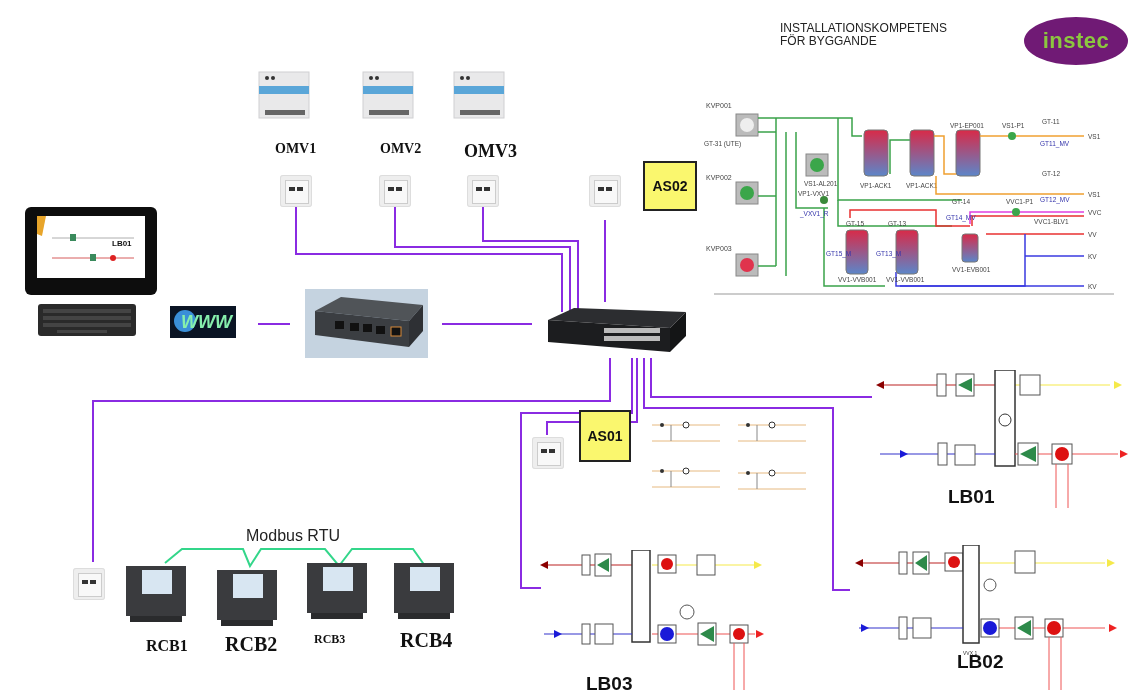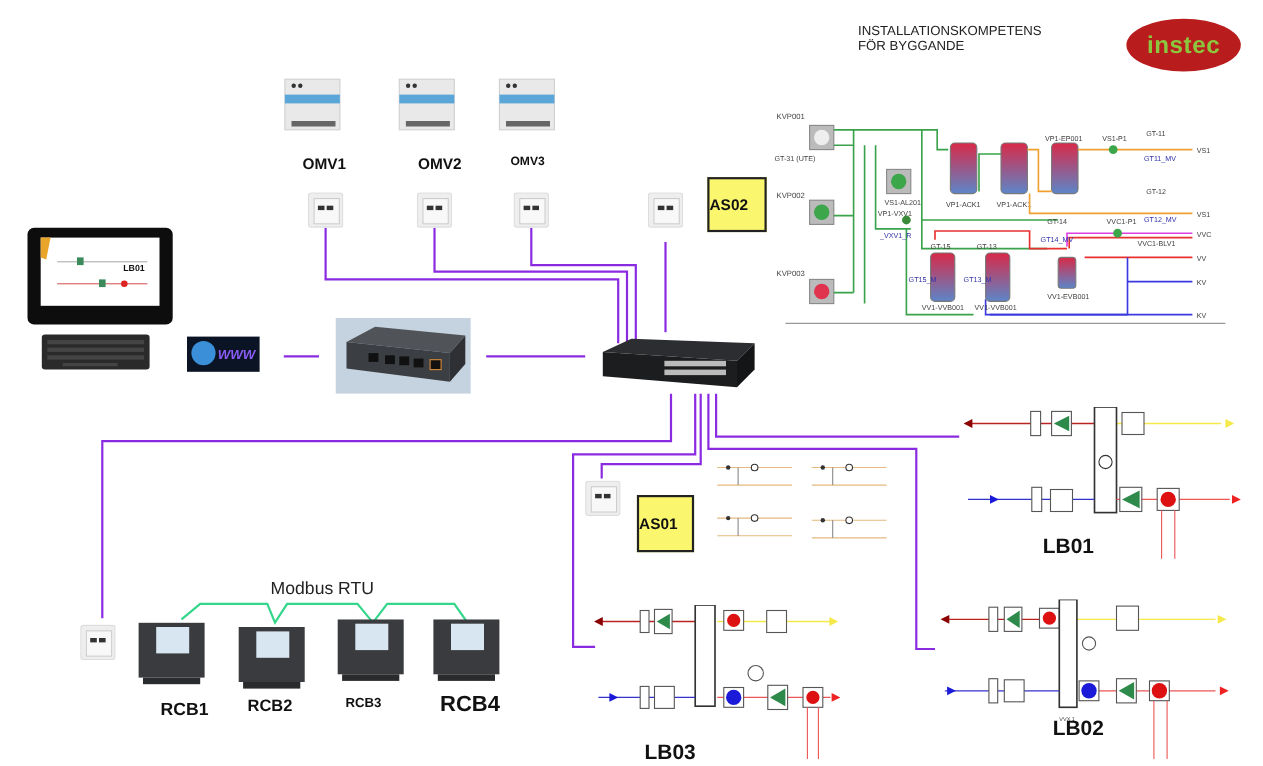--- a/index.html
+++ b/index.html
@@ -1,22 +1,22 @@
 <!DOCTYPE html>
 <html><head>
 <meta charset="utf-8">
 <style>
   html, body { margin: 0; padding: 0; background: #ffffff; }
   body { width: 1148px; height: 696px; position: relative; overflow: hidden; font-family: "Liberation Sans", sans-serif; }
   .abs { position: absolute; }
-  .lbl { font-family: Liberation Sans, sans-serif; font-weight: bold; color: #111; position: absolute; }
+  .lbl { font-family: Liberation Serif, serif; font-weight: bold; color: #111; position: absolute; }
   .brand-text { position:absolute; left:780px; top:22px; width:200px; font-weight:normal; font-size:12px; line-height:13px; color:#222; }
-  .logo { position:absolute; left:1024px; top:17px; width:104px; height:48px; border-radius:50%; background:#b91c1c; display:flex; align-items:center; justify-content:center; }
+  .logo { position:absolute; left:1024px; top:17px; width:104px; height:48px; border-radius:50%; background:#701a75; display:flex; align-items:center; justify-content:center; }
   .logo span { color:#8cc63f; font-weight:bold; font-size:22px; letter-spacing:0.5px; }
-  .as-box { position:absolute; background:#faf76e; border:2px solid #222; display:flex; align-items:center; font-weight:bold; font-size:14px; color:#111; }
+  .as-box { position:absolute; background:#faf76e; border:2px solid #222; display:flex; align-items:center; justify-content:center; font-weight:bold; font-size:14px; color:#111; }
   .socket { position:absolute; width:32px; height:32px; background:#eeeeee; border-radius:3px; box-shadow: inset 0 0 0 1px #ddd; }
   .socket .inner { position:absolute; left:5px; top:5px; width:22px; height:22px; background:#f8f8f8; border:1px solid #ccc; }
   .socket .port { position:absolute; top:12px; width:6px; height:4px; background:#333; }
   .omv { position:absolute; width:62px; height:60px; }
   .rcb { position:absolute; width:64px; height:58px; }
   svg text { font-family: "Liberation Sans", sans-serif; }
 </style>
 </head>
 <body>
 
@@ -74,21 +74,21 @@
   </svg>
   <svg class="omv" style="left:450px;top:66px" viewBox="0 0 62 60">
     <rect x="4" y="6" width="50" height="46" fill="#e9e9ea" stroke="#cfcfd2"></rect>
     <rect x="4" y="20" width="50" height="8" fill="#5aa6d8"></rect>
     <circle cx="12" cy="12" r="2" fill="#333"></circle>
       <circle cx="18" cy="12" r="2" fill="#333"></circle>
     <rect x="10" y="44" width="40" height="5" fill="#666"></rect>
   </svg>
   <div class="lbl" style="left:275px;top:141px;font-size:14px">OMV1</div>
   <div class="lbl" style="left:380px;top:141px;font-size:14px">OMV2</div>
-  <div class="lbl" style="left:464px;top:141px;font-size:11px">OMV3</div>
+  <div class="lbl" style="left:464px;top:141px;font-size:18px">OMV3</div>
 </div>
 
 <div class="socket" style="left:280px;top:175px">
     <div class="inner"></div>
     <div class="port" style="left:9px"></div>
     <div class="port" style="left:17px"></div>
   </div>
 <div class="socket" style="left:379px;top:175px">
     <div class="inner"></div>
     <div class="port" style="left:9px"></div>
@@ -111,21 +111,21 @@
   </div>
 <div class="socket" style="left:73px;top:568px">
     <div class="inner"></div>
     <div class="port" style="left:9px"></div>
     <div class="port" style="left:17px"></div>
   </div>
 
 <div class="as-box" style="left:643px;top:161px;width:50px;height:46px">
     <span>AS02</span>
   </div>
-<div class="as-box" style="left:579px;top:450px;width:48px;height:48px">
+<div class="as-box" style="left:579px;top:410px;width:48px;height:48px">
     <span>AS01</span>
   </div>
 
 <svg class="abs" style="left:24px;top:206px" width="135" height="92" viewBox="0 0 135 92">
   <rect x="1" y="1" width="132" height="88" rx="6" fill="#0d0d0d"></rect>
   <rect x="13" y="10" width="108" height="62" fill="#ffffff"></rect>
   <polygon points="13,10 22,10 18,30 13,28" fill="#e8a52a"></polygon>
   <line x1="28" y1="32" x2="110" y2="32" stroke="#999" stroke-width="0.8"></line>
   <line x1="28" y1="52" x2="110" y2="52" stroke="#c33" stroke-width="0.8"></line>
   <rect x="46" y="28" width="6" height="7" fill="#3a8a5c"></rect>
@@ -138,21 +138,21 @@
   <g fill="#444">
     <rect x="6" y="7" width="88" height="4"></rect>
       <rect x="6" y="14" width="88" height="4"></rect>
       <rect x="6" y="21" width="88" height="4"></rect>
       <rect x="20" y="28" width="50" height="3"></rect>
   </g>
 </svg>
 
 <div class="abs" style="left:170px;top:306px;width:66px;height:32px;background:#0a1424;display:flex;align-items:center;justify-content:flex-end;padding-right:4px;box-sizing:border-box">
   <div style="position:absolute;left:4px;top:4px;width:22px;height:22px;border-radius:50%;background:#3a8fd8"></div>
-  <span style="color:#8b5cf6;font-weight:bold;font-style:italic;font-size:12px;position:relative">WWW</span>
+  <span style="color:#86efac;font-weight:bold;font-style:italic;font-size:18px;position:relative">WWW</span>
 </div>
 
 <svg class="abs" style="left:305px;top:289px" width="123" height="69" viewBox="0 0 123 69">
   <rect width="123" height="69" fill="#c5d3e0"></rect>
   <polygon points="10,22 36,8 118,16 104,32" fill="#505458"></polygon>
   <polygon points="10,22 104,32 104,58 10,46" fill="#3b3e42"></polygon>
   <polygon points="104,32 118,16 118,42 104,58" fill="#2e3034"></polygon>
   <g fill="#111">
     <rect x="30" y="32" width="9" height="8"></rect>
       <rect x="45" y="34" width="9" height="8"></rect>
@@ -397,15 +397,15 @@
   <rect x="2" y="0" width="60" height="50" fill="#3a3b3e"></rect>
     <rect x="18" y="4" width="30" height="24" fill="#d8e6f2"></rect>
     <rect x="6" y="50" width="52" height="6" fill="#2a2b2d"></rect>
 </svg>
 <svg class="rcb" style="left:392px;top:563px" viewBox="0 0 64 58">
   <rect x="2" y="0" width="60" height="50" fill="#3a3b3e"></rect>
     <rect x="18" y="4" width="30" height="24" fill="#d8e6f2"></rect>
     <rect x="6" y="50" width="52" height="6" fill="#2a2b2d"></rect>
 </svg>
 <div class="lbl" style="left:146px;top:637px;font-size:16px">RCB1</div>
-<div class="lbl" style="left:225px;top:633px;font-size:15px">RCB2</div>
+<div class="lbl" style="left:225px;top:633px;font-size:20px">RCB2</div>
 <div class="lbl" style="left:314px;top:632px;font-size:12px">RCB3</div>
 <div class="lbl" style="left:400px;top:629px;font-size:20px">RCB4</div>
 
 </body></html>

